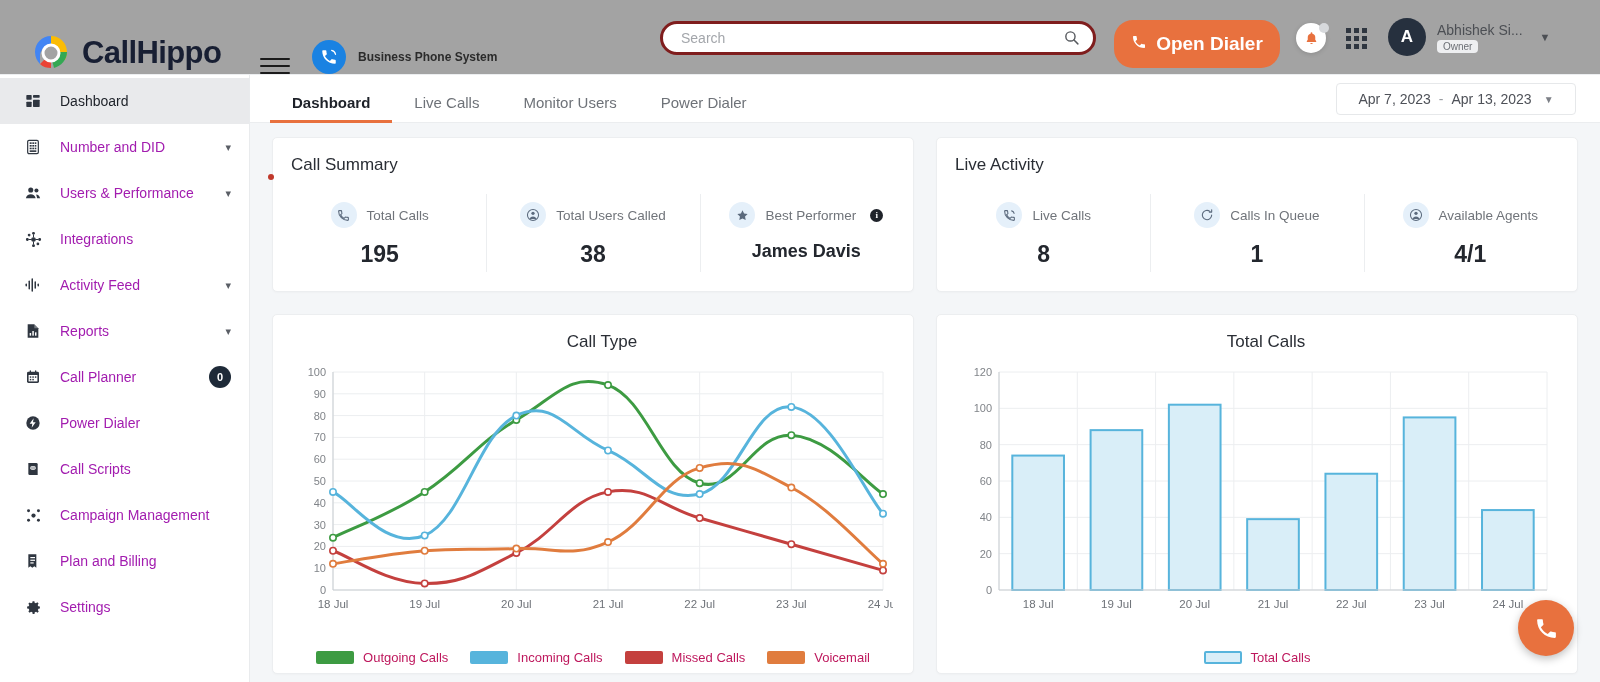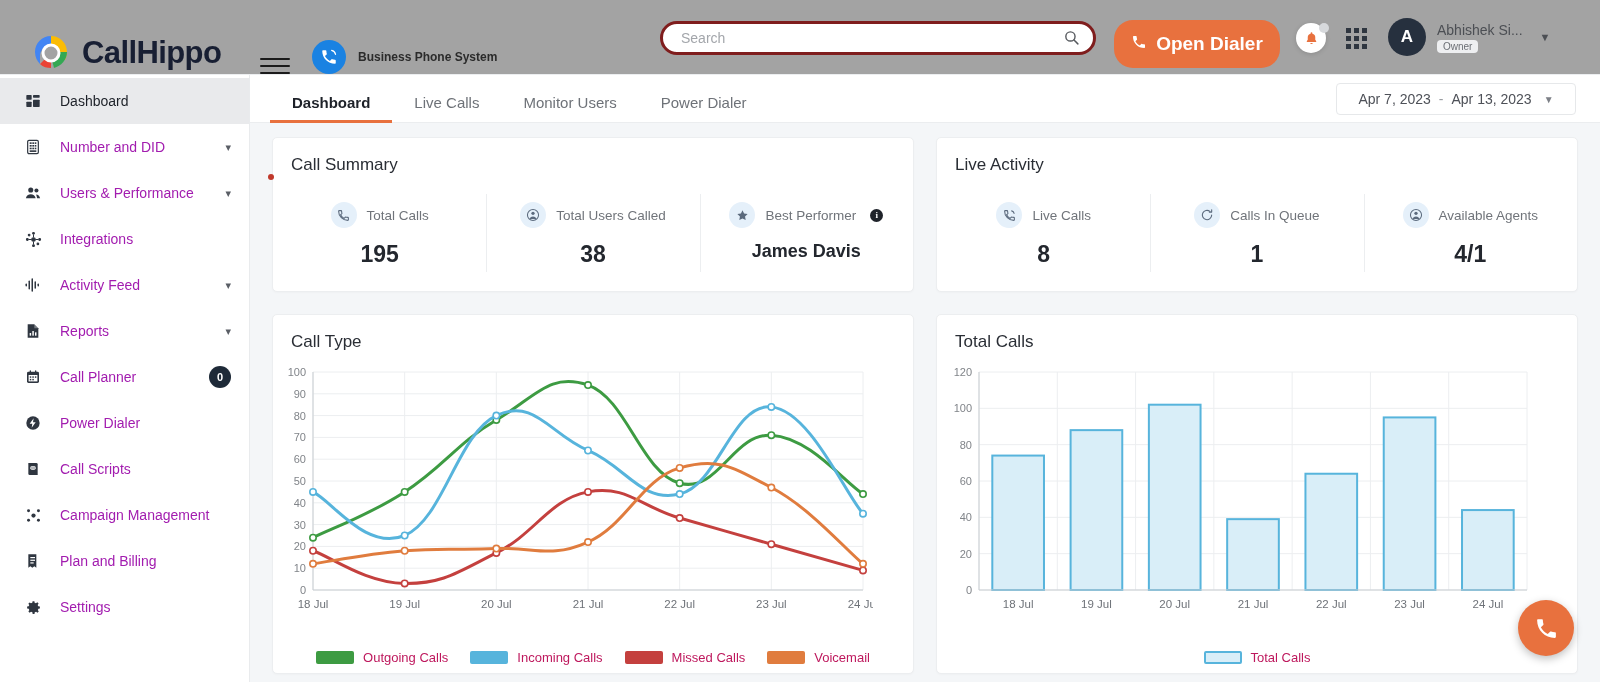--- a/index.html
+++ b/index.html
@@ -507,21 +507,21 @@
               </span>
               <span class="stat-label">Available Agents</span>
             </div>
             <div class="stat-value">4/1</div>
           </div>
 
         </div>
       </div>
     </div>
 
-    <div class="row" style="margin-top:22px;">
+    <div class="row" style="margin-top:22px;text-align:center;">
 
       <div class="card chart-card">
         <div class="card-title">Call Type</div>
         <div class="chart-area" id="line-chart"><svg width="600" height="260" viewBox="0 0 600 260">
               <line x1="40" y1="228" x2="590" y2="228" stroke="#eceef0" stroke-width="1"></line>
               <text x="33" y="232" text-anchor="end" font-size="11" fill="#808489">0</text>
               <line x1="40" y1="206.2" x2="590" y2="206.2" stroke="#eceef0" stroke-width="1"></line>
               <text x="33" y="210.2" text-anchor="end" font-size="11" fill="#808489">10</text>
               <line x1="40" y1="184.4" x2="590" y2="184.4" stroke="#eceef0" stroke-width="1"></line>
               <text x="33" y="188.4" text-anchor="end" font-size="11" fill="#808489">20</text>

